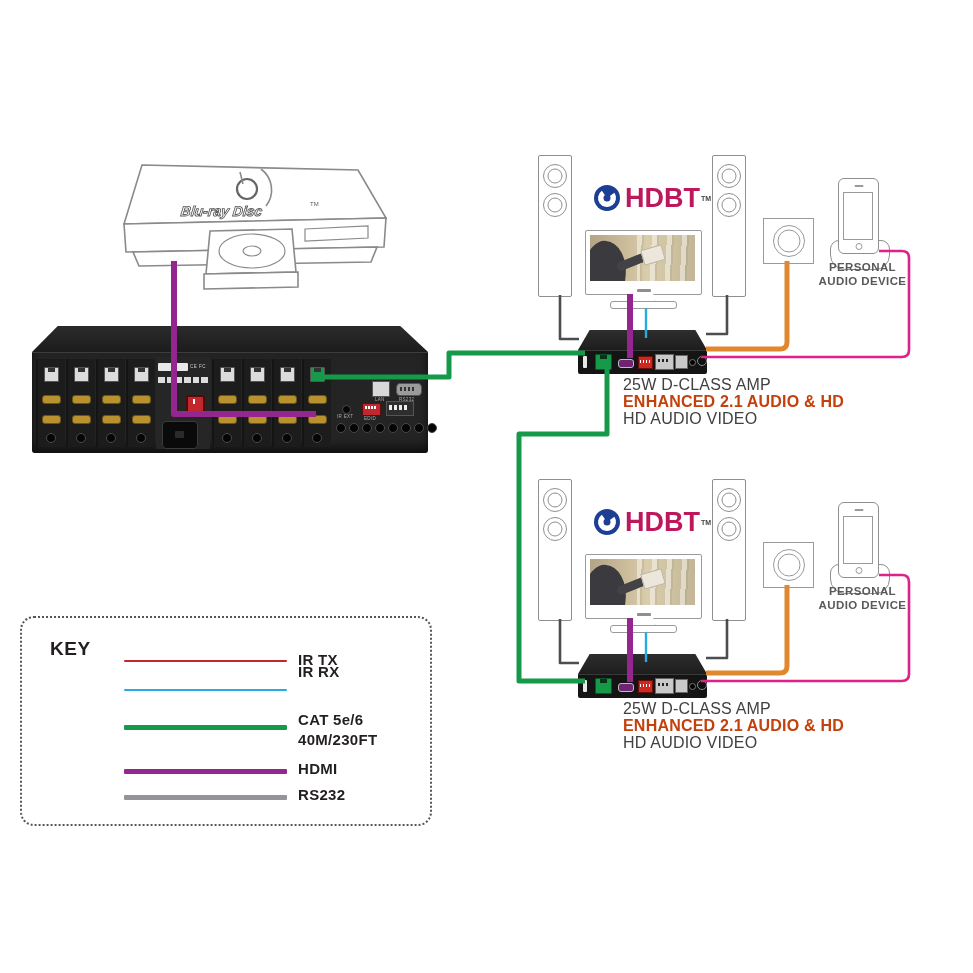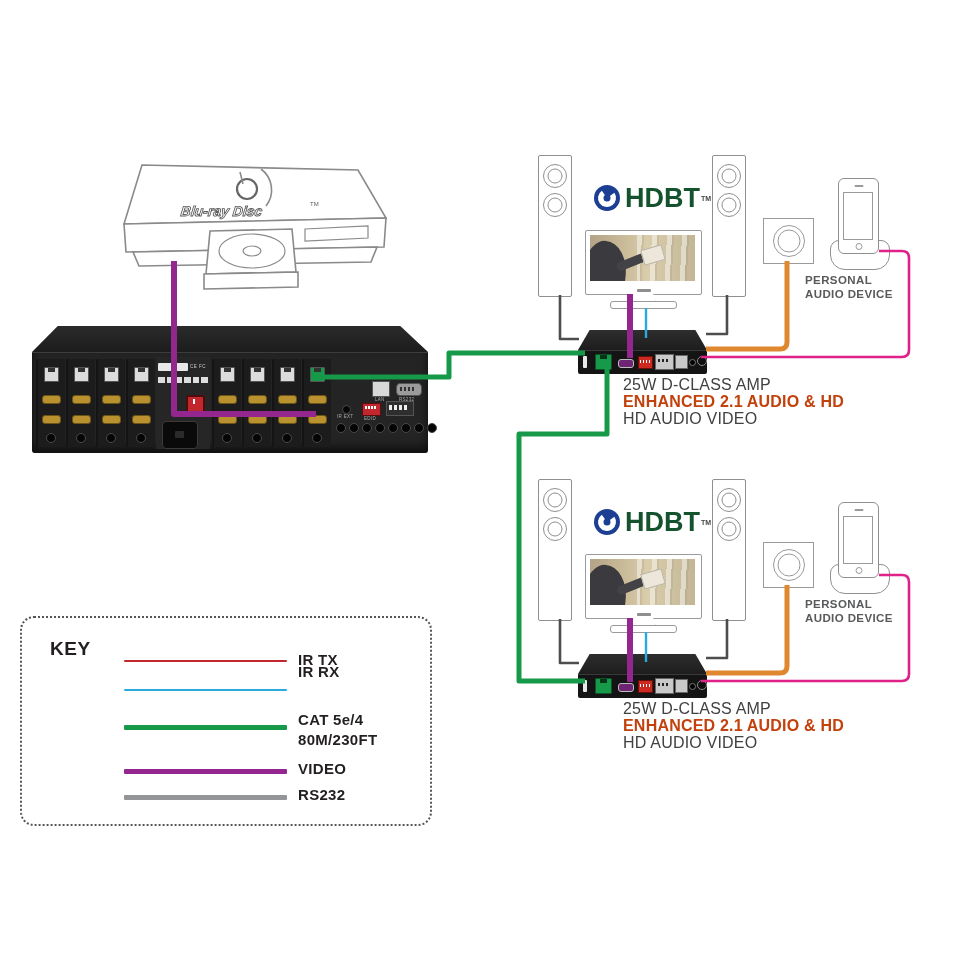--- a/index.html
+++ b/index.html
@@ -73,21 +73,21 @@
   .zone{position:absolute;left:505px;width:440px;height:310px;}
   .speaker{position:absolute;top:15px;width:32px;height:140px;background:#fff;
            border:1.6px solid #8f8f8f;border-radius:2px;}
   .spk-l{left:33px;} .spk-r{left:207px;}
   .spk-ring{position:absolute;left:50%;transform:translateX(-50%);border:1.6px solid #8f8f8f;
             border-radius:50%;background:#fff;}
   .ring-outer1{top:8px;width:22px;height:22px;} .ring-outer2{top:37px;width:22px;height:22px;}
   .ring-inner{position:absolute;left:50%;top:50%;transform:translate(-50%,-50%);
               width:13px;height:13px;border:1.4px solid #8f8f8f;border-radius:50%;}
   .hdbt{position:absolute;left:88px;top:40px;height:36px;display:flex;align-items:center;}
-  .hdbt-text{font-size:27px;font-weight:900;color:#14532d;letter-spacing:0;margin-left:4px;
+  .hdbt-text{font-size:27px;font-weight:900;color:#be185d;letter-spacing:0;margin-left:4px;
              font-family:"Liberation Sans",sans-serif;}
   .hdbt-tm{font-size:7px;font-weight:700;color:#444;vertical-align:super;margin-left:1px;}
   .tv{position:absolute;left:80px;top:90px;width:115px;height:63px;background:#fff;
       border:1.6px solid #9a9a9a;border-radius:2px;}
   .tv-screen{position:absolute;left:4px;top:4px;width:105px;height:46px;overflow:hidden;
       background:linear-gradient(90deg,#b4a488 0%,#cbbc9a 35%,#d9cdab 55%,#cfc3a2 75%,#c2b697 100%);}
   .tv-streaks{position:absolute;right:0;top:0;width:55%;height:100%;
       background:repeating-linear-gradient(93deg,rgba(255,255,255,.45) 0 5px,rgba(0,0,0,.06) 5px 7px,transparent 7px 15px);}
   .tv-figure{position:absolute;left:-6px;top:6px;width:42px;height:60px;background:#3b3a3e;
       border-radius:45% 55% 10% 10%;transform:rotate(6deg);}
@@ -135,21 +135,21 @@
       width:21px;height:21px;border:1.4px solid #9a9a9a;border-radius:50%;}
   .dock-base{position:absolute;left:325px;top:100px;width:58px;height:28px;background:#fff;
       border:1.6px solid #8f8f8f;border-radius:9px 9px 15px 15px;}
   .phone{position:absolute;left:333px;top:38px;width:39px;height:74px;background:#fff;
       border:1.6px solid #8f8f8f;border-radius:6px;}
   .phone-slit{position:absolute;left:50%;top:6px;transform:translateX(-50%);
       width:9px;height:2.4px;background:#9a9a9a;border-radius:2px;}
   .phone-screen{position:absolute;left:4px;top:13px;width:28px;height:46px;border:1.2px solid #9a9a9a;}
   .phone-home{position:absolute;left:50%;bottom:3px;transform:translateX(-50%);
       width:5px;height:5px;border:1.2px solid #9a9a9a;border-radius:50%;}
-  .pa-label{position:absolute;left:300px;top:133px;width:115px;
+  .pa-label{position:absolute;left:300px;top:120px;width:115px;text-align:center;
       font-size:11.5px;line-height:14px;font-weight:600;color:#58595b;letter-spacing:.4px;}
 
   
   .key-box{left:20px;top:616px;width:408px;height:206px;border:2.4px dotted #55565a;border-radius:14px;text-align:center;}
   .key-title{position:absolute;left:28px;top:20px;font-size:19px;font-weight:800;color:#231f20;letter-spacing:.5px;}
   .key-swatch{position:absolute;left:102px;width:163px;border-radius:1px;}
   .key-label{position:absolute;left:276px;font-size:15px;font-weight:800;color:#231f20;
       letter-spacing:.3px;white-space:nowrap;}
 </style>
 </head>
@@ -424,22 +424,22 @@
   </svg>
 
   <div class="abs key-box">
     <div class="key-title">KEY</div>
     <div id="key-rows">
         <div class="key-swatch" style="top: 42px; height: 2px; background: rgb(193, 39, 45);"></div>
         <div class="key-label" style="top: 33px;">IR TX</div>
         <div class="key-swatch" style="top: 71px; height: 2px; background: rgb(41, 171, 226);"></div>
         <div class="key-label" style="top: 45px;">IR RX</div>
         <div class="key-swatch" style="top: 107px; height: 5px; background: rgb(22, 154, 74);"></div>
-        <div class="key-label" style="top: 93px;">CAT 5e/4</div>
-        <div class="key-label" style="top: 113px;">80M/230FT</div>
+        <div class="key-label" style="top: 93px;">CAT 5e/6</div>
+        <div class="key-label" style="top: 113px;">40M/230FT</div>
         <div class="key-swatch" style="top: 151px; height: 5px; background: rgb(147, 39, 143);"></div>
-        <div class="key-label" style="top: 142px;">VIDEO</div>
+        <div class="key-label" style="top: 142px;">HDMI</div>
         <div class="key-swatch" style="top: 177px; height: 5px; background: rgb(147, 149, 152);"></div>
         <div class="key-label" style="top: 168px;">RS232</div>
       </div>
   </div>
 
 </div>
 
 </body></html>

